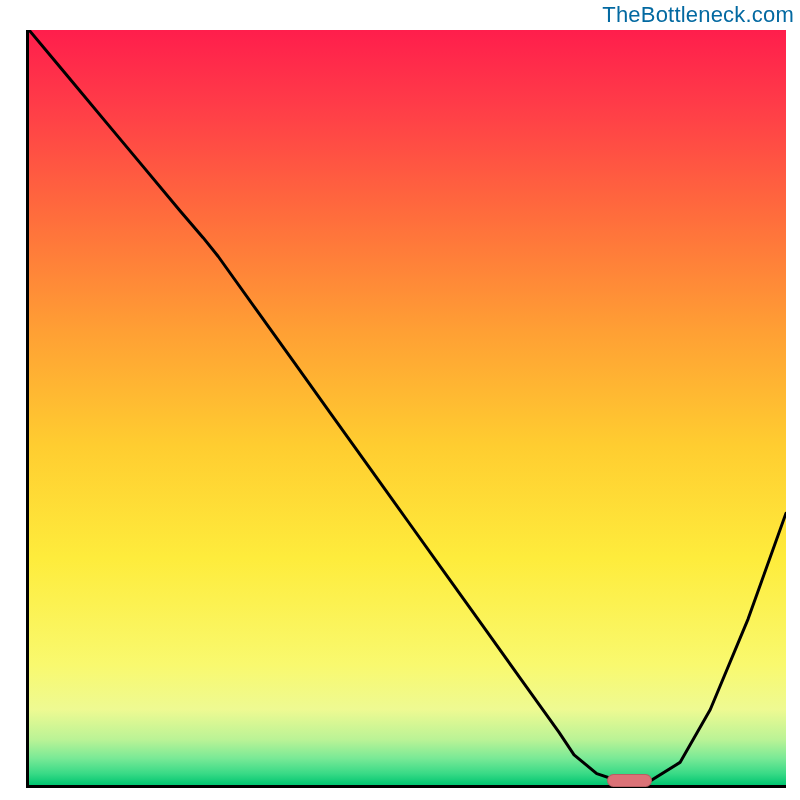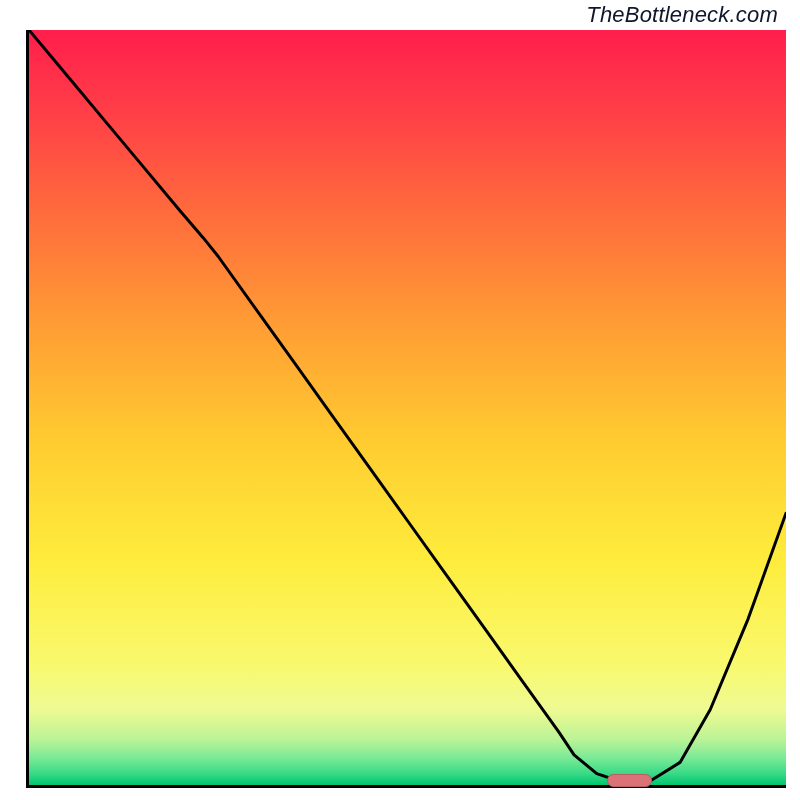--- a/index.html
+++ b/index.html
@@ -11,26 +11,25 @@
     font-family: Arial, Helvetica, sans-serif;
   }
   .wrap {
     position: relative;
     width: 800px;
     height: 800px;
   }
   .attribution {
     position: absolute;
     top: 2px;
-    right: 22px;
+    right: 6px;
     font-size: 22px;
     font-weight: 500;
-    color: #0f172a;
+    color: #0369a1;
     letter-spacing: 0.2px;
-    font-style: italic;
   }
   .plot-area {
     position: absolute;
     left: 26px;
     top: 30px;
     width: 760px;
     height: 758px;
     border-left: 3px solid #000;
     border-bottom: 3px solid #000;
     box-sizing: border-box;

